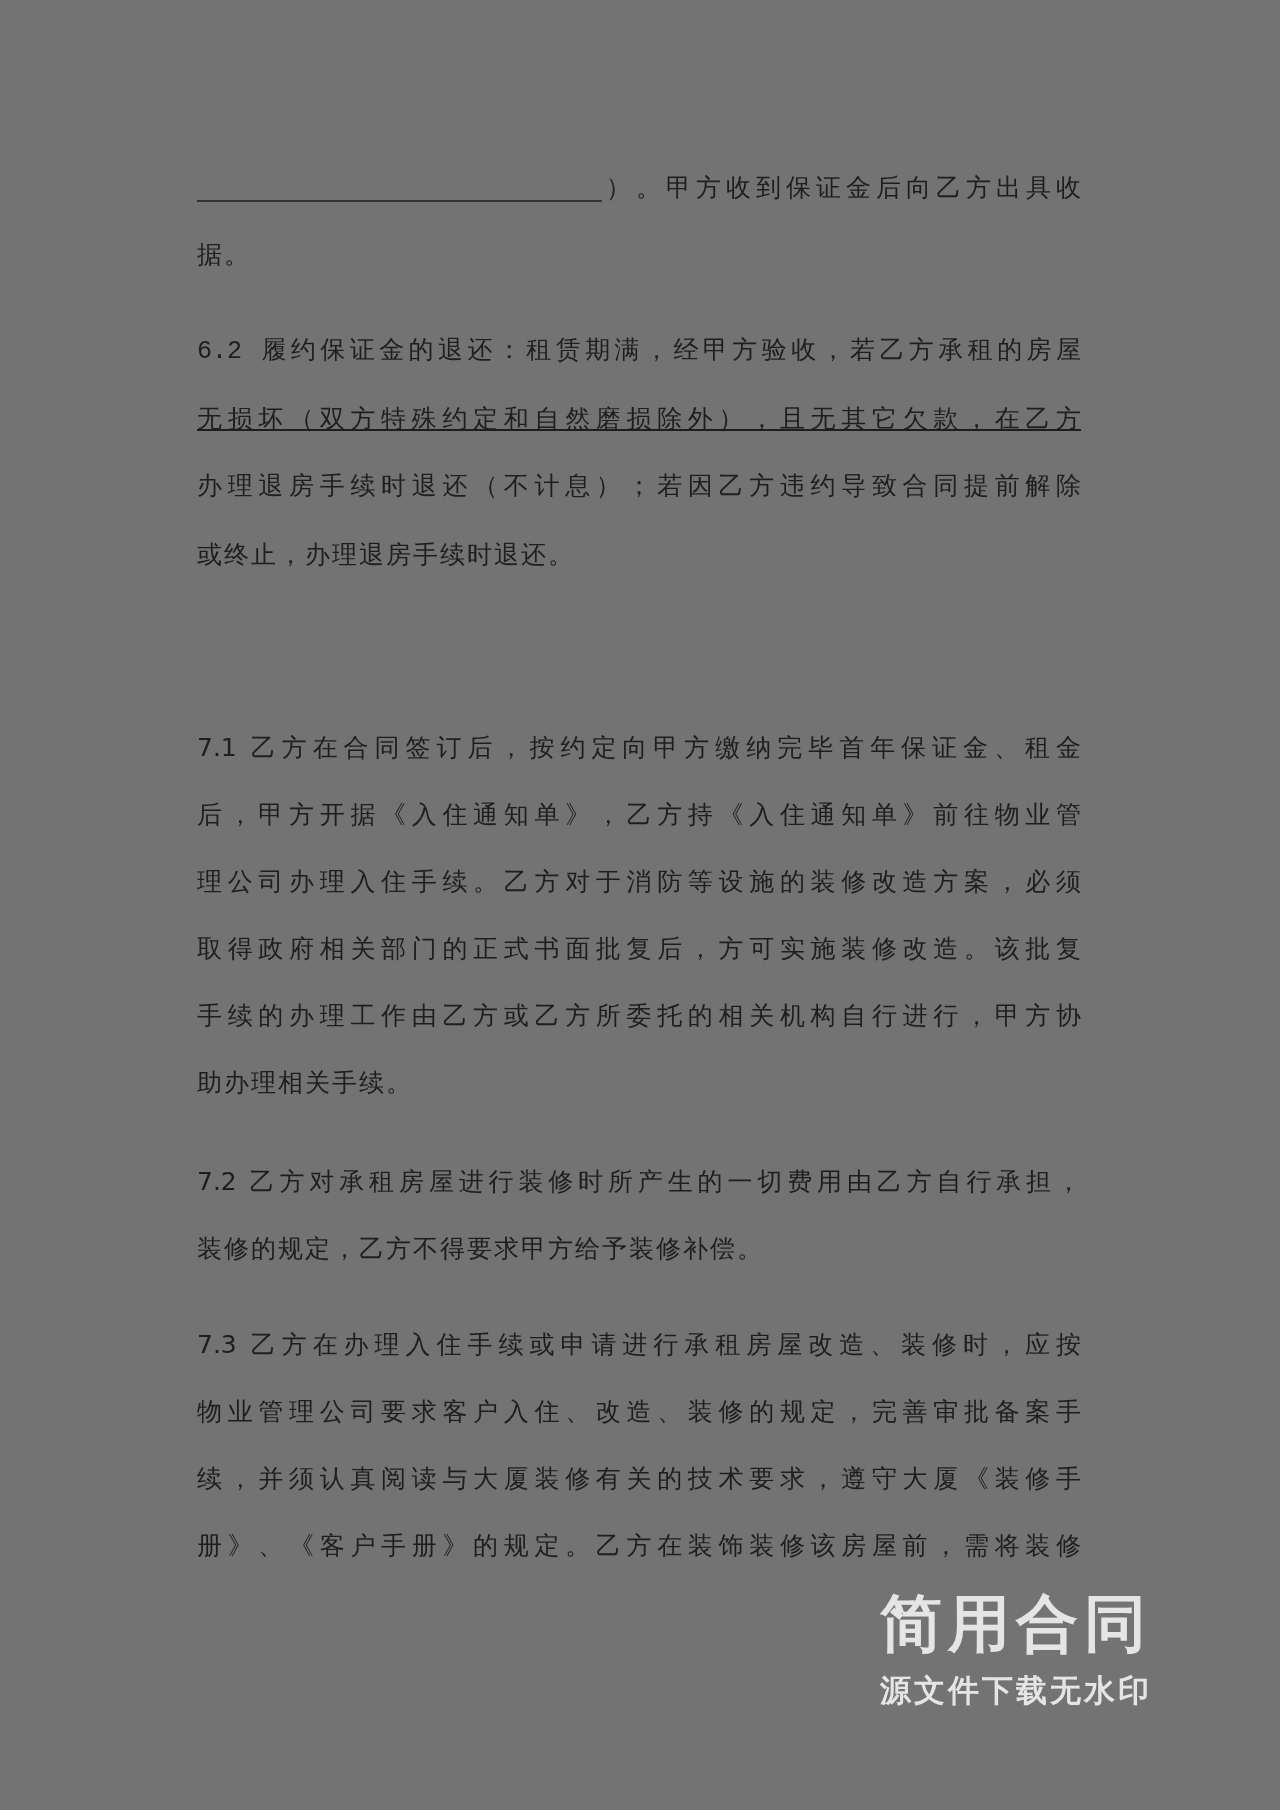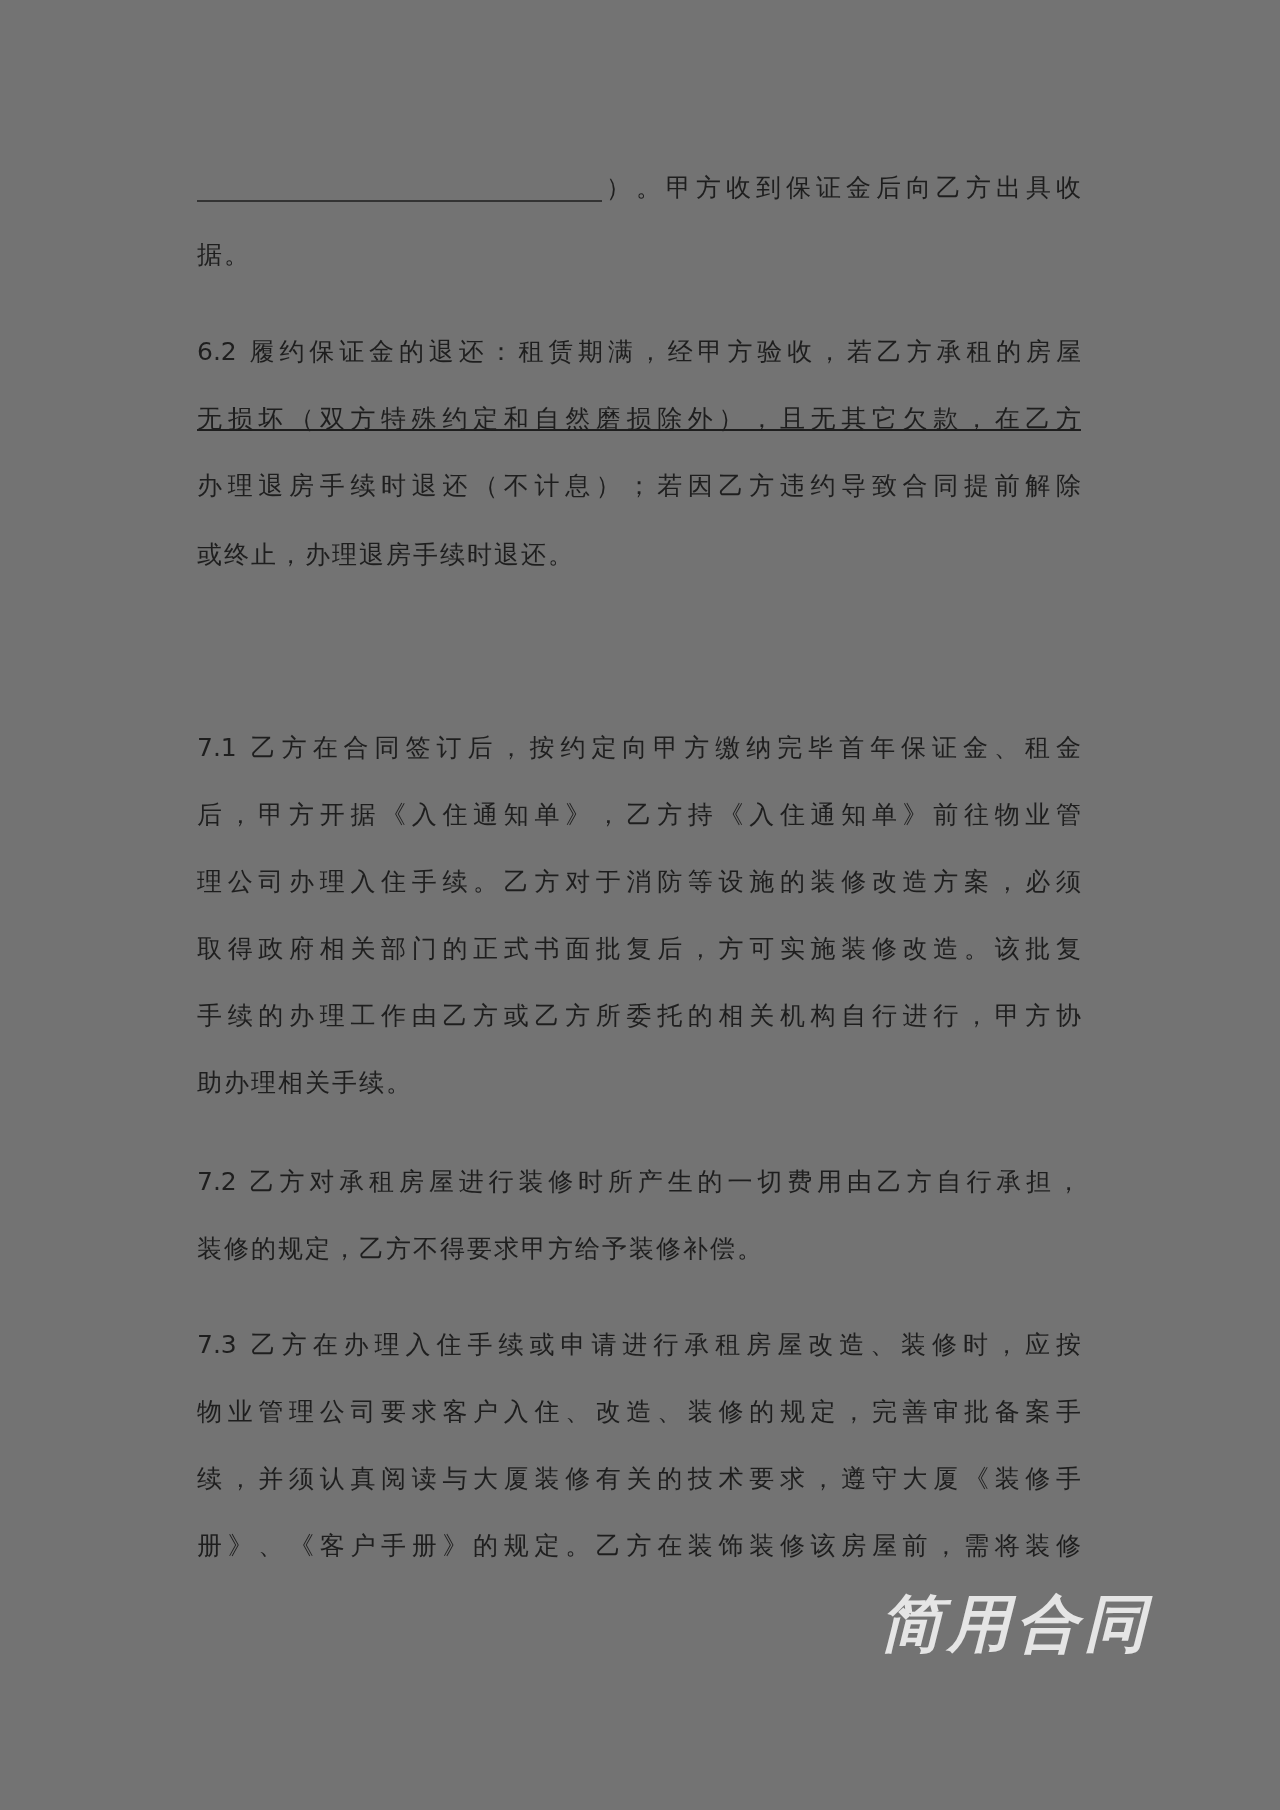--- a/index.html
+++ b/index.html
@@ -57,21 +57,20 @@
     text-align-last: justify;
   }
   .watermark {
     position: absolute;
     left: 880px;
     top: 1590px;
     width: 300px;
     color: #e5e5e5;
     font-family: "DejaVu Sans", sans-serif;
     font-weight: bold;
-    font-style: italic;
     user-select: none;
   }
   .wm-title {
     font-size: 62px;
     line-height: 68px;
     letter-spacing: 6px;
     white-space: nowrap;
   }
   .wm-sub {
     margin-top: 14px;
@@ -86,21 +85,21 @@
 
 <div class="page">
 
   <div class="line" style="top:171px;">
     <span class="blank"></span>
   </div>
   <div class="tail" style="top:171px;">）。甲方收到保证金后向乙方出具收</div>
   <div class="line" style="top:238px;">据。</div>
 
   <div>
-    <div class="line full" style="top:335px;">6.2 履约保证金的退还：租赁期满，经甲方验收，若乙方承租的房屋</div>
+    <div class="line full" style="top:335px;font-family:Liberation Mono, monospace;">6.2 履约保证金的退还：租赁期满，经甲方验收，若乙方承租的房屋</div>
     <div class="line full" style="top:402px;text-decoration:underline;">无损坏（双方特殊约定和自然磨损除外），且无其它欠款，在乙方</div>
     <div class="line full" style="top:469px;font-family:Liberation Serif, serif;">办理退房手续时退还（不计息）；若因乙方违约导致合同提前解除</div>
     <div class="line" style="top:538px;">或终止，办理退房手续时退还。</div>
   </div>
 
 
   <div>
     <div class="line full" style="top:731px;">7.1  乙方在合同签订后，按约定向甲方缴纳完毕首年保证金、租金</div>
     <div class="line full" style="top:798px;">后，甲方开据《入住通知单》，乙方持《入住通知单》前往物业管</div>
     <div class="line full" style="top:865px;">理公司办理入住手续。乙方对于消防等设施的装修改造方案，必须</div>
@@ -116,15 +115,16 @@
 
   <div>
     <div class="line full" style="top:1328px;">7.3  乙方在办理入住手续或申请进行承租房屋改造、装修时，应按</div>
     <div class="line full" style="top:1395px;">物业管理公司要求客户入住、改造、装修的规定，完善审批备案手</div>
     <div class="line full" style="top:1462px;">续，并须认真阅读与大厦装修有关的技术要求，遵守大厦《装修手</div>
     <div class="line full" style="top:1529px;">册》、《客户手册》的规定。乙方在装饰装修该房屋前，需将装修</div>
   </div>
 
   <div class="watermark">
     <div class="wm-title">简用合同</div>
+    <div class="wm-sub">源文件下载无水印</div>
   </div>
 
 </div>
 
 </body></html>

